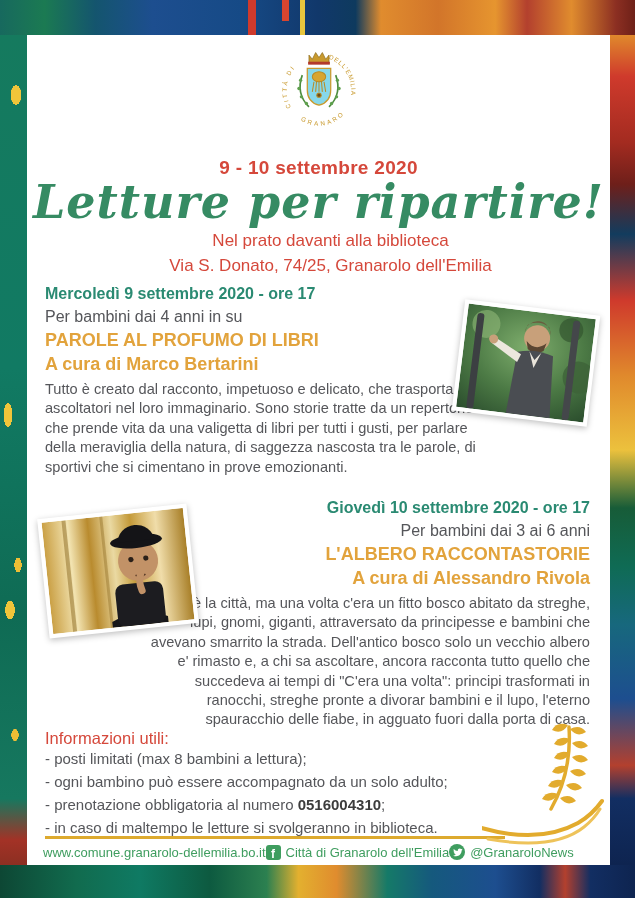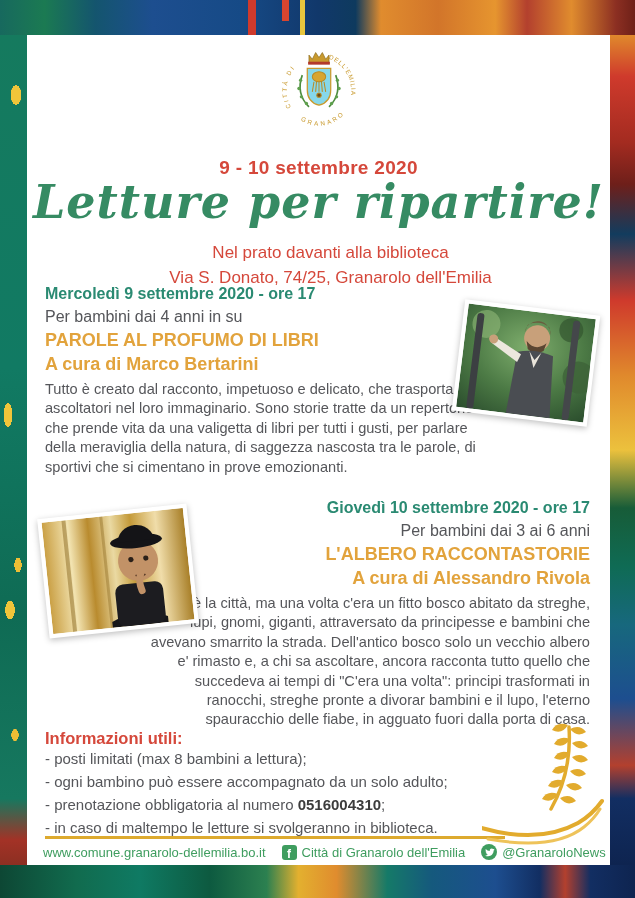--- a/index.html
+++ b/index.html
@@ -36,52 +36,52 @@
         #b3402e 89%,#122e62 93%,#0e2450 100%);}
 
   
   .content{position:absolute;left:27px;top:35px;width:583px;height:830px;background:#ffffff;}
 
   
   .logo-wrap{width:84px;margin:10px auto 0;}
   .date-range{margin-top:16px;text-align:center;color:#d5483b;font-size:19px;font-weight:bold;letter-spacing:.3px;}
   .main-title{margin-top:-2px;text-align:center;color:#368b63;font-size:46px;
     font-family:"DejaVu Serif",serif;font-style:italic;font-weight:600;letter-spacing:1px;line-height:1.1;}
-  .venue{text-align:center;color:#d5483b;font-size:17px;line-height:1.5;margin-top:12px;padding-left:24px;}
+  .venue{text-align:center;color:#d5483b;font-size:17px;line-height:1.5;margin-top:0;padding-left:24px;}
 
   
   .event{position:absolute;color:#55565a;}
   .event-1{left:18px;top:250px;width:436px;text-align:left;}
   .event-2{right:20px;top:464px;width:450px;text-align:right;}
   .event h2{margin:0;font-size:16px;font-weight:bold;color:#2a8a72;}
   .audience{font-size:16px;margin-top:5px;}
   .event-title{font-size:18px;font-weight:bold;color:#e2a33c;margin-top:4px;}
   .curator{font-size:18px;font-weight:bold;color:#e2a33c;margin-top:3px;}
   .desc{font-size:14.6px;line-height:1.33;margin-top:5px;}
   .note{font-size:14.4px;margin-top:4px;}
 
   
   .photo{position:absolute;background:#fff;padding:4px;box-shadow:0 2px 6px rgba(0,0,0,.25);}
   .photo-1{right:16px;top:272px;transform:rotate(7deg);}
   .photo-2{left:16px;top:476px;transform:rotate(-6deg);}
   .photo svg{display:block;}
 
   
   .info{position:absolute;left:18px;top:694px;color:#55565a;}
-  .info h3{margin:0;font-size:16.5px;color:#d5483b;font-weight:bold;}
+  .info h3{margin:0;font-size:16.5px;color:#d5483b;font-weight:normal;}
   .info-line{font-size:15px;line-height:1.53;}
   .info-phone{font-weight:bold;color:#3c3c3c;}
 
   
   .divider{position:absolute;left:18px;top:801px;width:460px;height:2.5px;background:#ddaa2e;}
   .wheat{position:absolute;right:0px;top:688px;}
 
   
   .footer{position:absolute;left:16px;right:10px;top:806px;height:22px;
-    display:flex;align-items:center;gap:16px;color:#3f9d5f;font-size:13px;}
+    display:flex;align-items:center;color:#3f9d5f;font-size:13px;}
   .f-item{display:flex;align-items:center;gap:5px;white-space:nowrap;}
   .fb-icon{width:15px;height:15px;border-radius:3px;background:#3f9d5f;color:#fff;
     font-weight:bold;font-size:12px;display:flex;align-items:flex-end;justify-content:center;line-height:1;}
   .tw-icon{width:16px;height:16px;border-radius:50%;background:#3f9d5f;display:flex;
     align-items:center;justify-content:center;}
 </style>
 </head>
 <body>
 
 <div class="poster">

